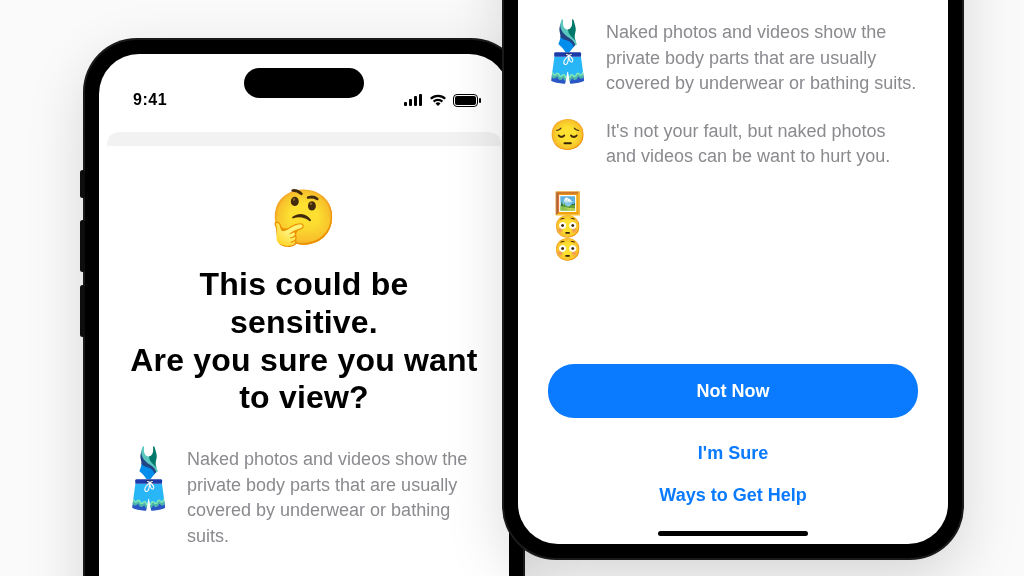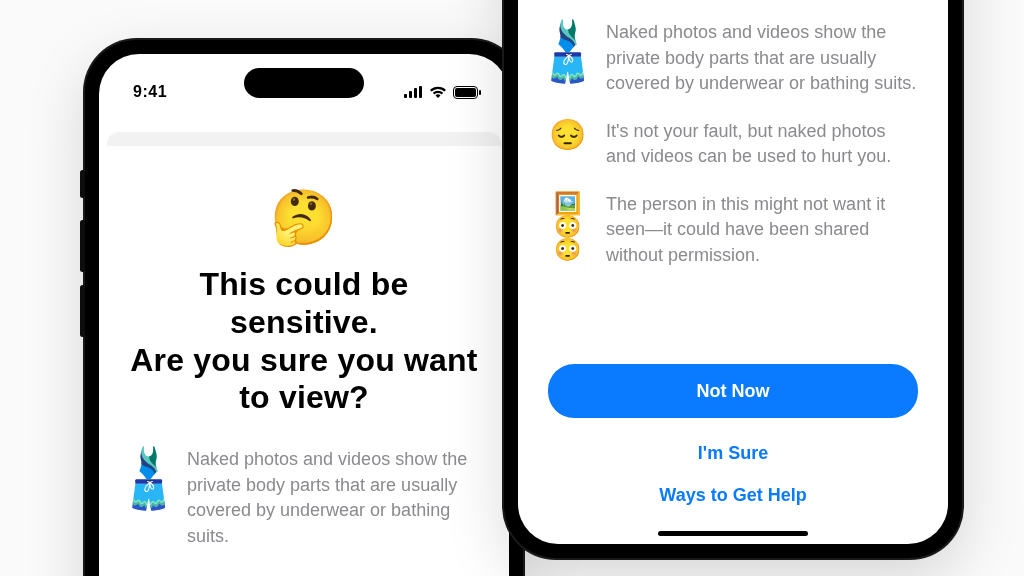--- a/index.html
+++ b/index.html
@@ -43,21 +43,21 @@
   .btn-side{position:absolute;background:#0d0d0d;border-radius:3px;}
   .phone-left .btn-ringer{left:-5px;top:130px;width:5px;height:28px;}
   .phone-left .btn-volup {left:-5px;top:180px;width:5px;height:52px;}
   .phone-left .btn-voldn {left:-5px;top:245px;width:5px;height:52px;}
   .phone-left .btn-side-r{right:-5px;top:200px;width:5px;height:80px;}
 
   
   .status-bar{
     position:relative;
     display:flex;align-items:center;justify-content:space-between;
-    padding:18px 28px 0 34px;height:40px;gap:18px;
+    padding:26px 28px 0 34px;height:40px;gap:18px;
   }
   .status-time{font-weight:600;font-size:16px;color:#000;letter-spacing:.5px;}
   .status-right{display:flex;align-items:center;gap:6px;}
   .status-right svg{display:block;}
 
   
   .sheet-behind{
     position:absolute;left:8px;right:8px;top:78px;height:40px;
     background:#f2f2f2;border-radius:12px 12px 0 0;
   }
@@ -159,26 +159,25 @@
     <div class="screen">
       <div class="right-scroll">
 
         <div class="info-block">
           <div class="info-row">
             <div class="ico" style="white-space:pre-line">🩱🩳</div>
             <div class="txt">Naked photos and videos show the private body parts that are usually covered by underwear or bathing suits.</div>
           </div>
           <div class="info-row">
             <div class="ico">😔</div>
-            <div class="txt">It's not your fault, but naked photos and videos can be used to hurt you.</div>
+            <div class="txt">It's not your fault, but naked photos and videos can be want to hurt you.</div>
           </div>
           <div class="info-row">
             <div class="ico" style="font-size:22px;line-height:1.05;white-space:pre-line">🖼️
 😳😳</div>
-            <div class="txt">The person in this might not want it seen—it could have been shared without permission.</div>
           </div>
         </div>
 
         <div class="spacer-top"></div>
 
         <div class="actions">
           <button class="btn-primary">Not Now</button>
           <button class="btn-link">I'm Sure</button>
           <button class="btn-link">Ways to Get Help</button>
         </div>

